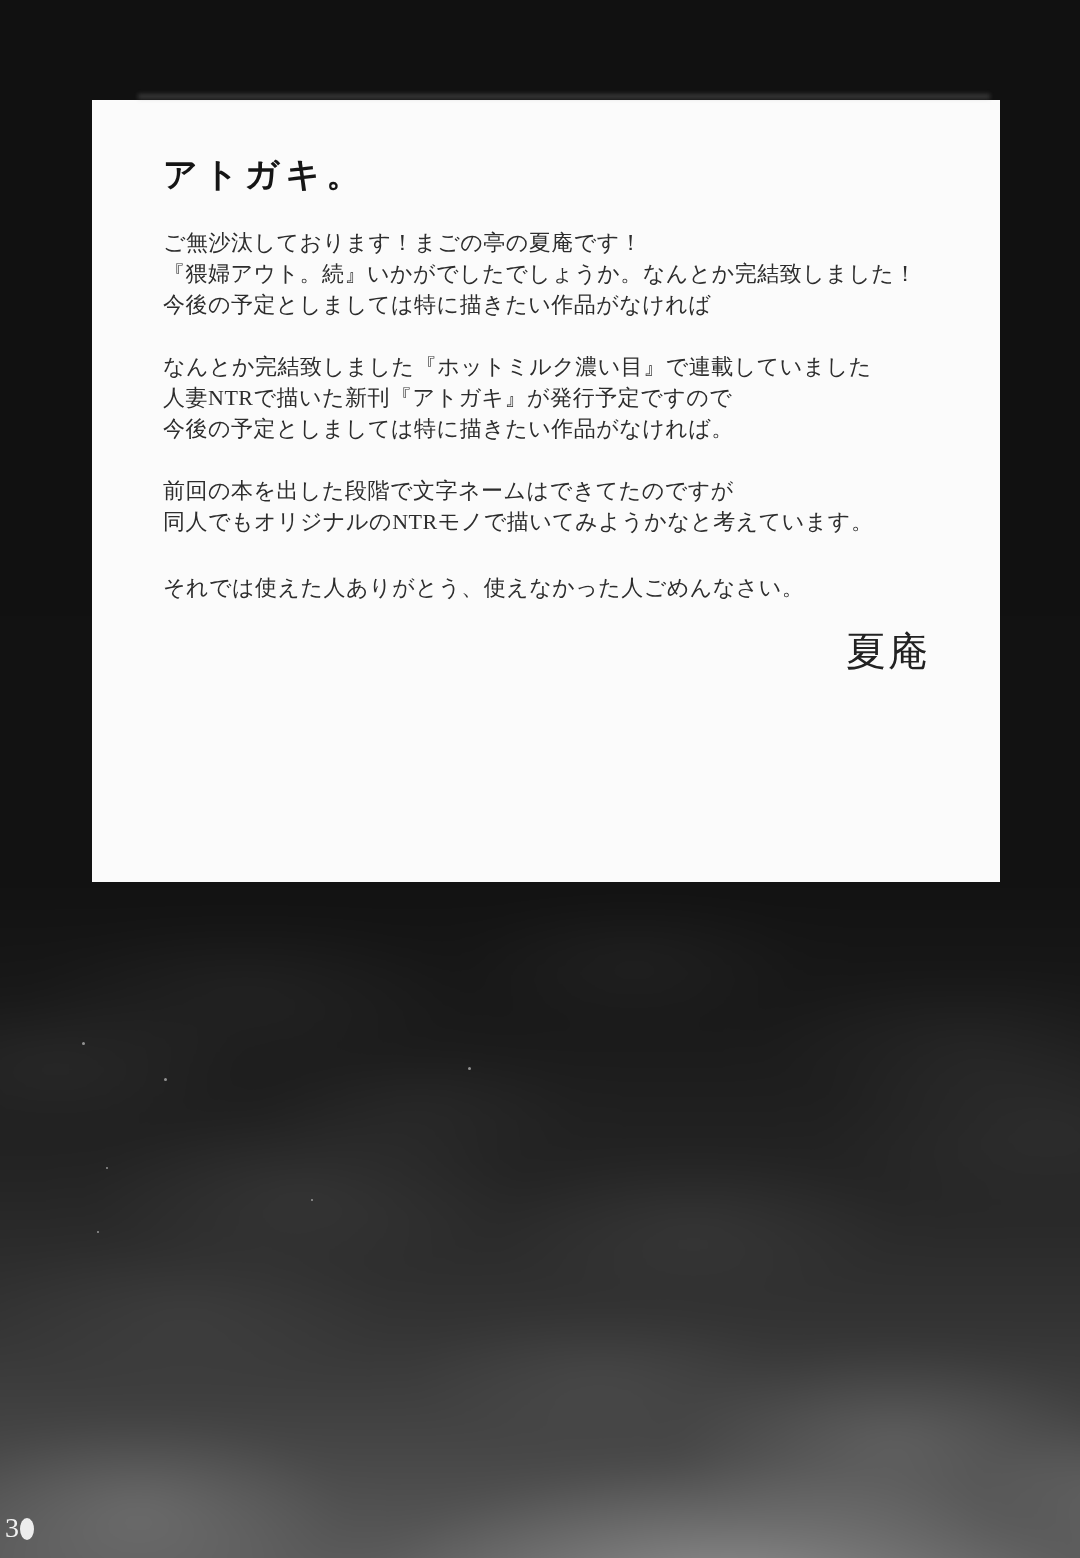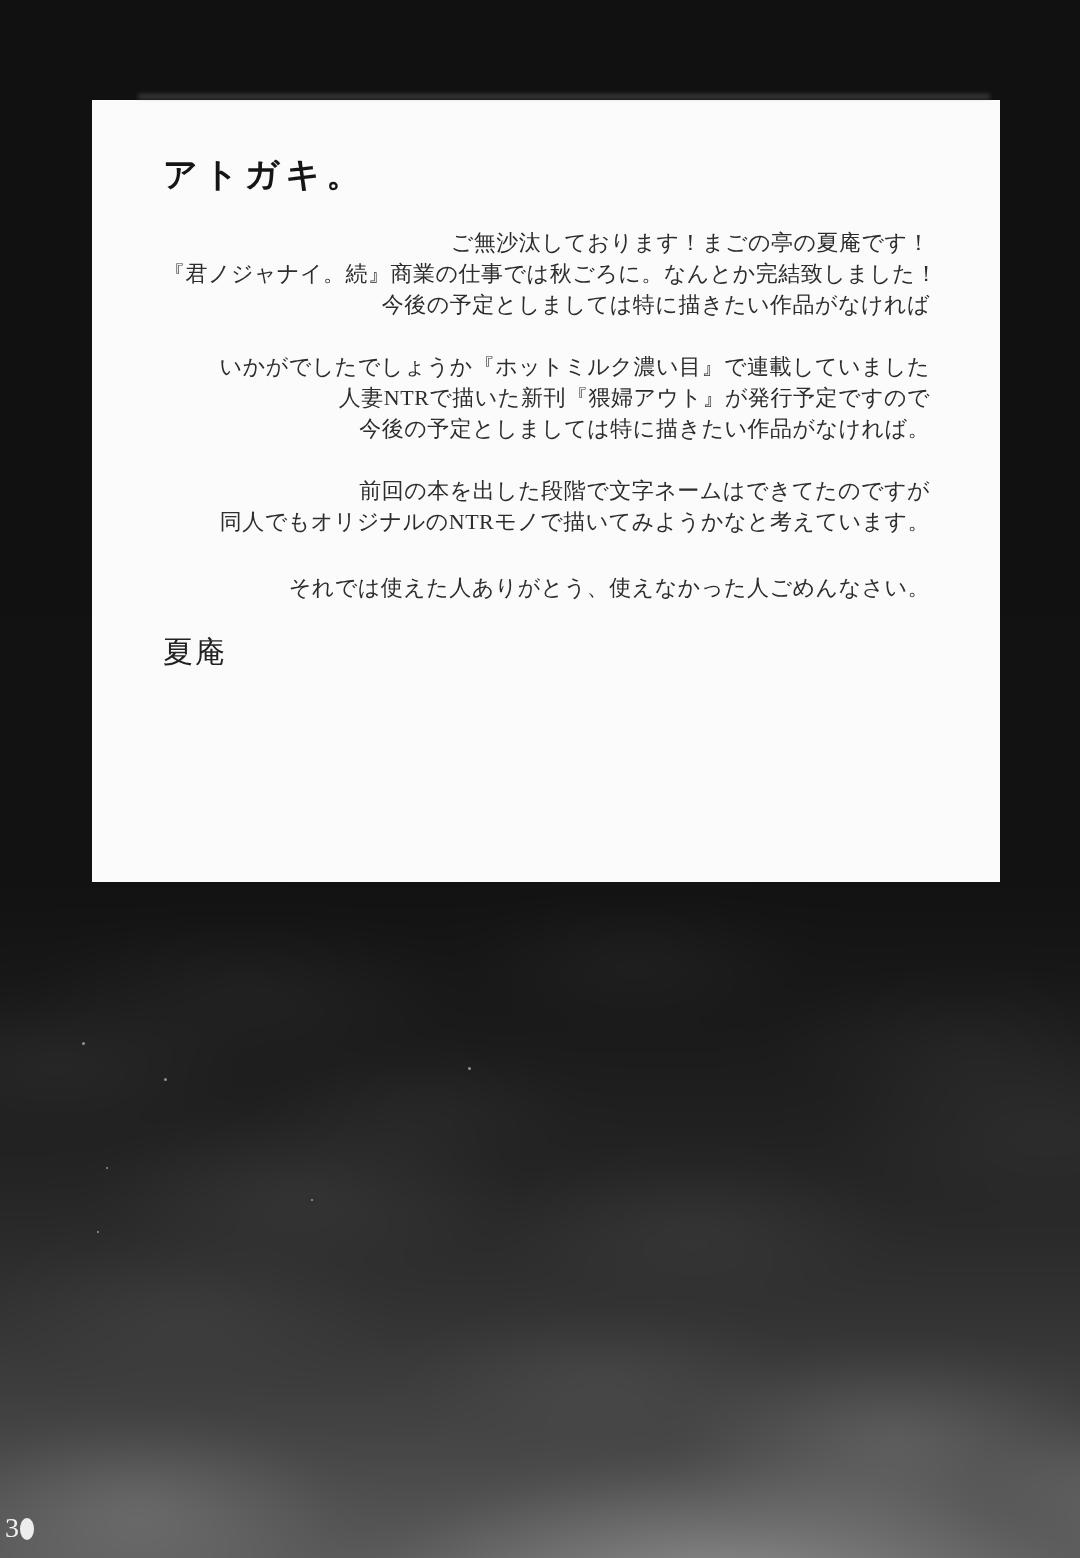--- a/index.html
+++ b/index.html
@@ -87,27 +87,27 @@
     font-weight: 600;
     letter-spacing: 6px;
     color: #151515;
   }
   .para {
     margin: 0 0 31px 0;
     font-size: 22px;
     line-height: 31px;
     letter-spacing: 0.5px;
     color: #2d2d2d;
-    text-align: right;
   }
   .para .line { white-space: nowrap; }
   .extra-gap { margin-top: 35px; }
   .signature {
     margin-top: 31px;
-    font-size: 30px;
+    text-align: right;
+    font-size: 40px;
     line-height: 36px;
     color: #222;
     letter-spacing: 2px;
   }
 
   
   .page-number {
     position: absolute;
     left: 5px;
     top: 1514px;
@@ -139,27 +139,27 @@
   <div class="speck s5"></div>
   <div class="speck s6"></div>
 
   <div class="card">
     <div class="scan-band"></div>
 
     <h1 class="title">アトガキ。</h1>
 
     <div class="para">
       <div class="line">ご無沙汰しております！まごの亭の夏庵です！</div>
-      <div class="line">『君ノジャナイ。続』商業の仕事では秋ごろに。なんとか完結致しました！</div>
+      <div class="line">『猥婦アウト。続』いかがでしたでしょうか。なんとか完結致しました！</div>
       <div class="line">今後の予定としましては特に描きたい作品がなければ</div>
     </div>
 
     <div class="para">
-      <div class="line">いかがでしたでしょうか『ホットミルク濃い目』で連載していました</div>
-      <div class="line">人妻NTRで描いた新刊『猥婦アウト』が発行予定ですので</div>
+      <div class="line">なんとか完結致しました『ホットミルク濃い目』で連載していました</div>
+      <div class="line">人妻NTRで描いた新刊『アトガキ』が発行予定ですので</div>
       <div class="line">今後の予定としましては特に描きたい作品がなければ。</div>
     </div>
 
     <div class="para">
       <div class="line">前回の本を出した段階で文字ネームはできてたのですが</div>
       <div class="line">同人でもオリジナルのNTRモノで描いてみようかなと考えています。</div>
     </div>
 
     <div class="para extra-gap">
       <div class="line">それでは使えた人ありがとう、使えなかった人ごめんなさい。</div>

